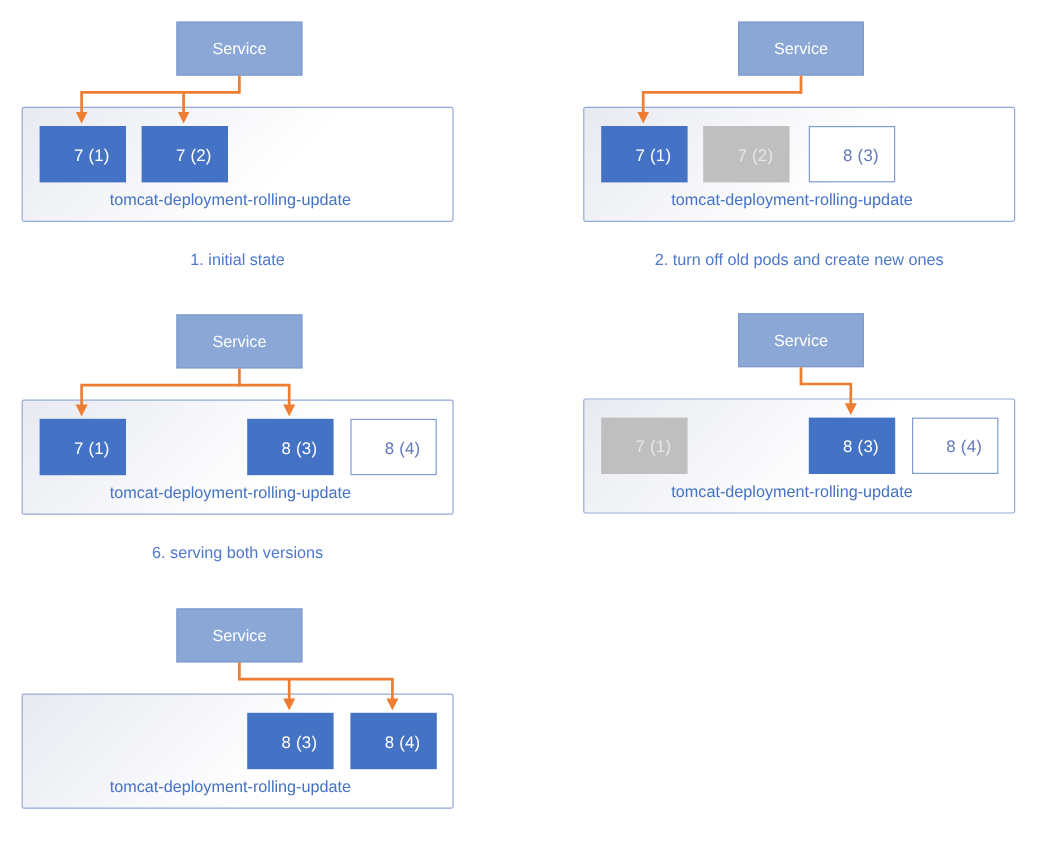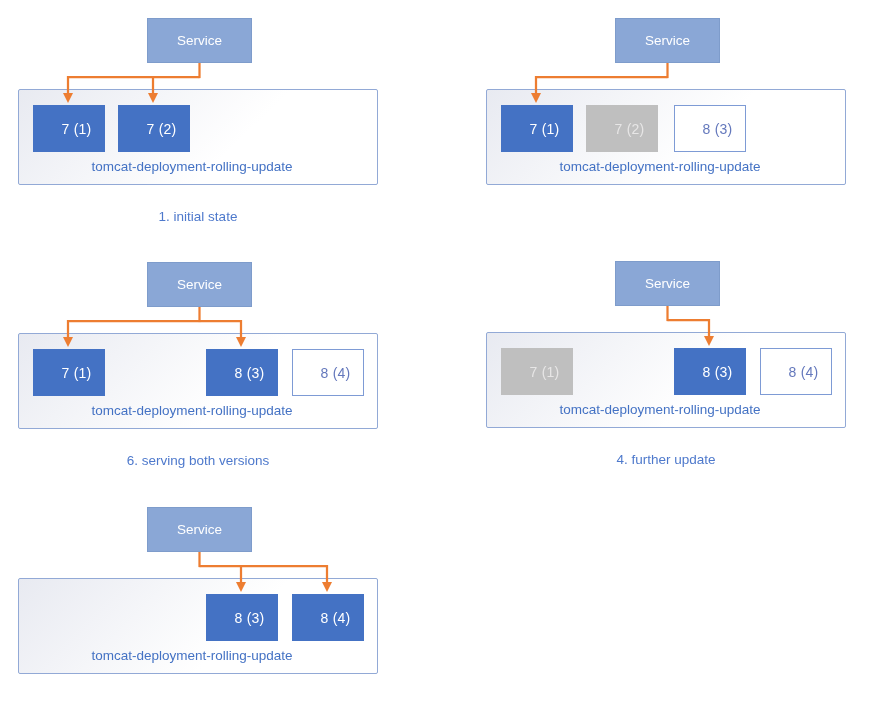--- a/index.html
+++ b/index.html
@@ -85,20 +85,21 @@
       <span>Service</span>
     </div>
     <div class="deployment">
       <div class="pods">
           <div class="pod active" style="left: 14px;">7 (1)</div>
           <div class="pod stopped" style="left: 99px;">7 (2)</div>
           <div class="pod new" style="left: 187px;">8 (3)</div>
         </div>
       <div class="deploy-label">tomcat-deployment-rolling-update</div>
     </div>
+    <div class="caption">2. turn off old pods and create new ones</div>
   </section>
 
   <section class="panel" style="left: 0px; top: 244px;">
     <div class="service">
       <span>Service</span>
     </div>
     <div class="deployment">
       <div class="pods">
           <div class="pod active" style="left: 14px;">7 (1)</div>
           <div class="pod active" style="left: 187px;">8 (3)</div>
@@ -114,21 +115,20 @@
       <span>Service</span>
     </div>
     <div class="deployment">
       <div class="pods">
           <div class="pod stopped" style="left: 14px;">7 (1)</div>
           <div class="pod active" style="left: 187px;">8 (3)</div>
           <div class="pod new" style="left: 273px;">8 (4)</div>
         </div>
       <div class="deploy-label">tomcat-deployment-rolling-update</div>
     </div>
-    <div class="caption">4. further update</div>
   </section>
 
   <section class="panel" style="left: 0px; top: 489px;">
     <div class="service">
       <span>Service</span>
     </div>
     <div class="deployment">
       <div class="pods">
           <div class="pod active" style="left: 187px;">8 (3)</div>
           <div class="pod active" style="left: 273px;">8 (4)</div>

